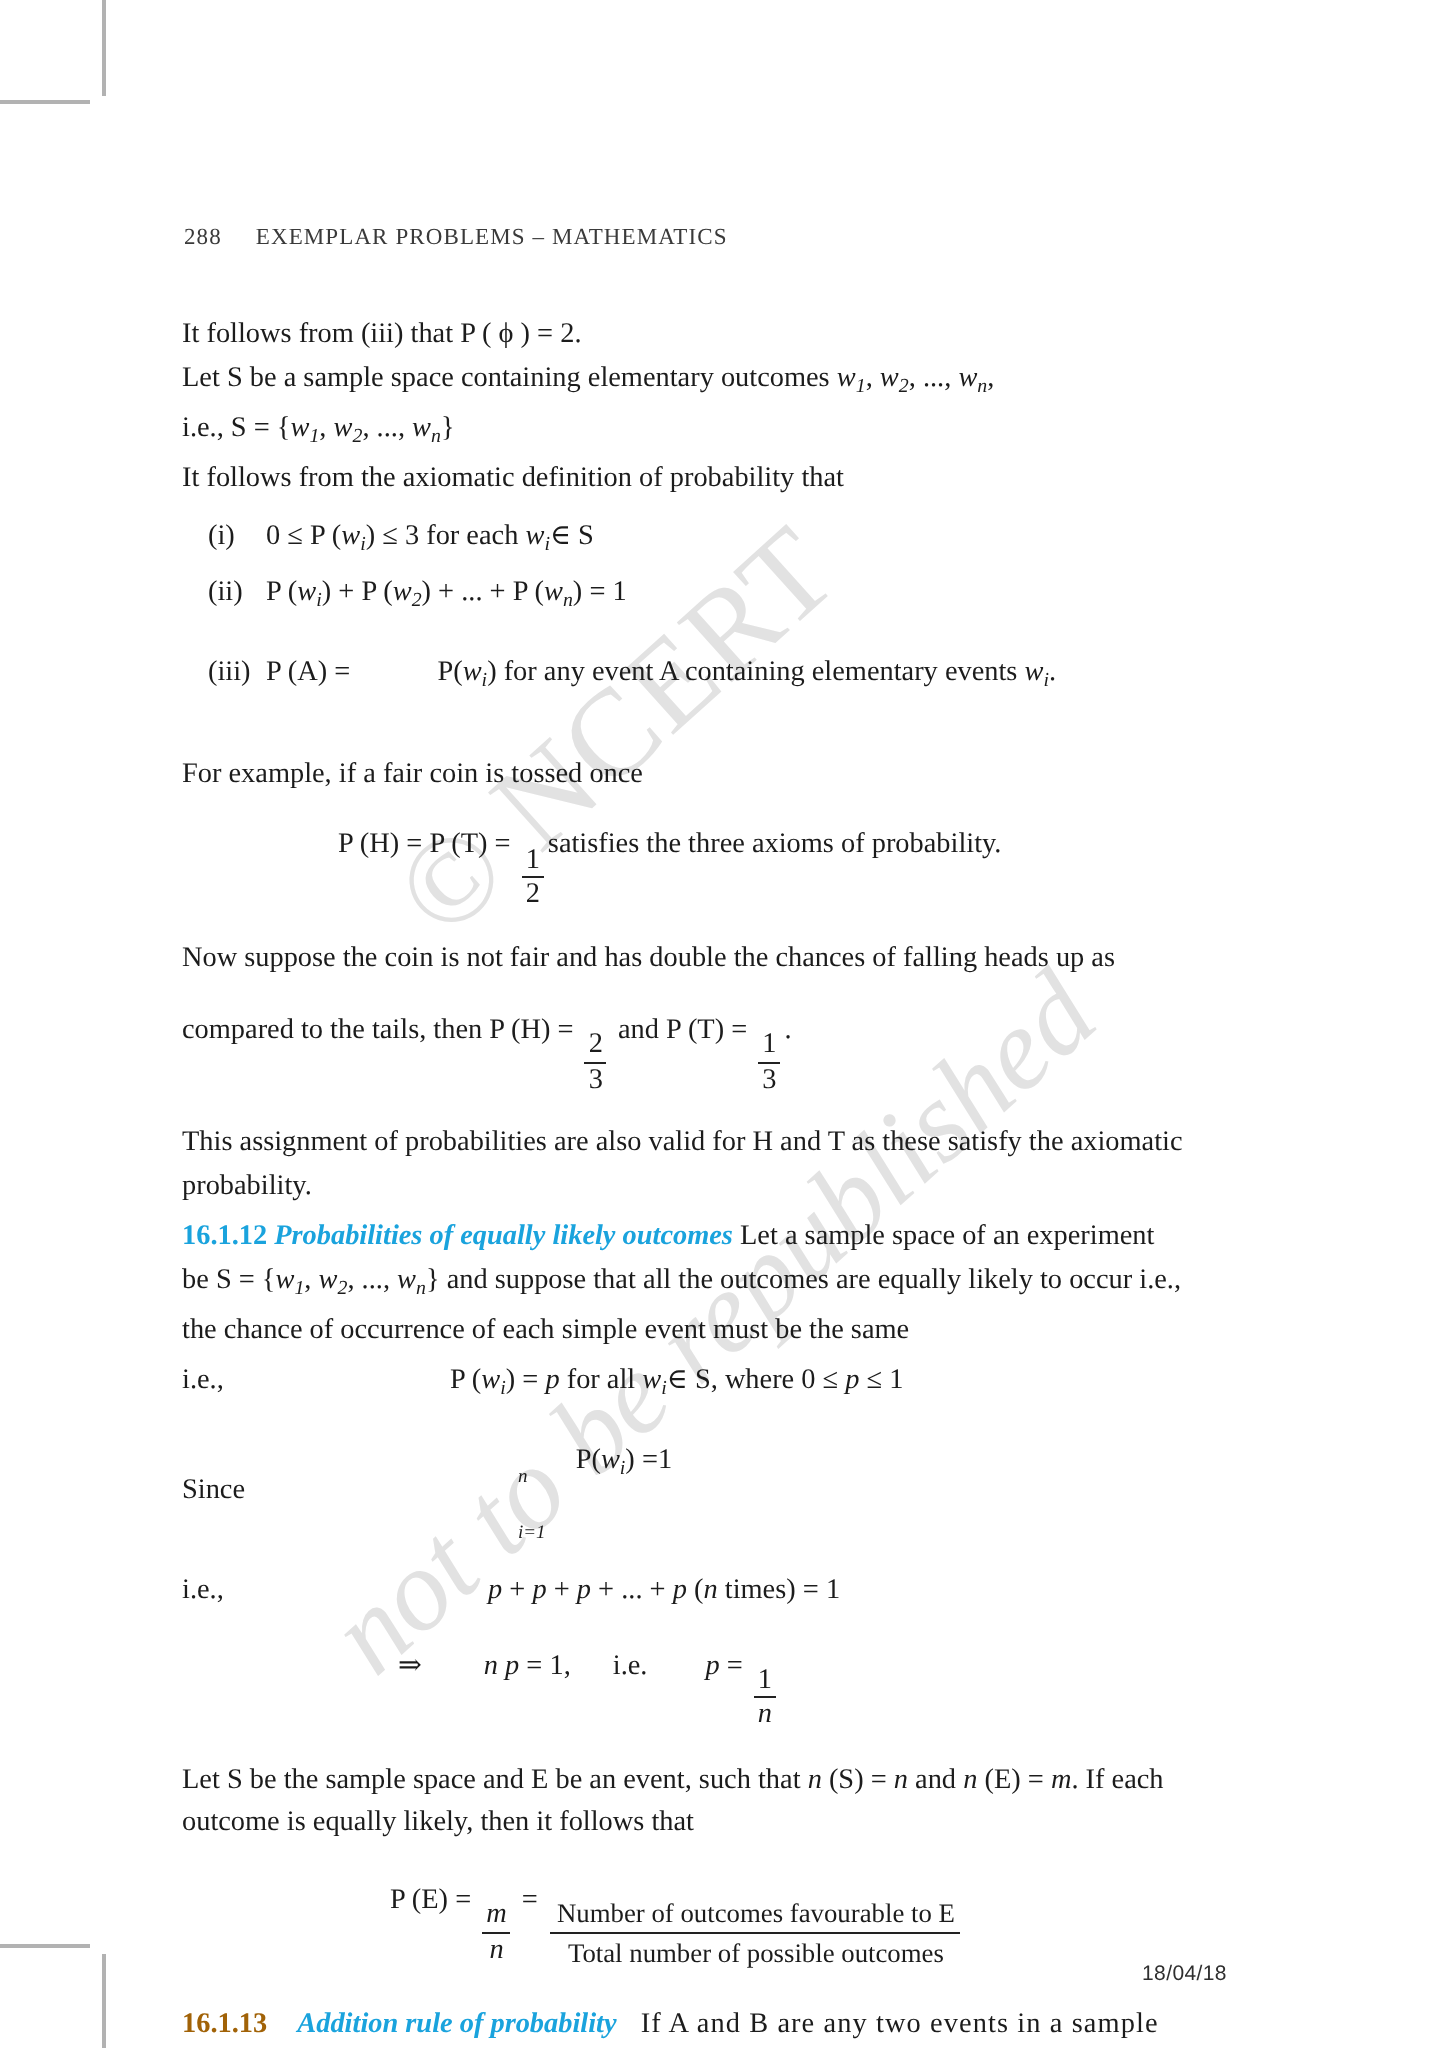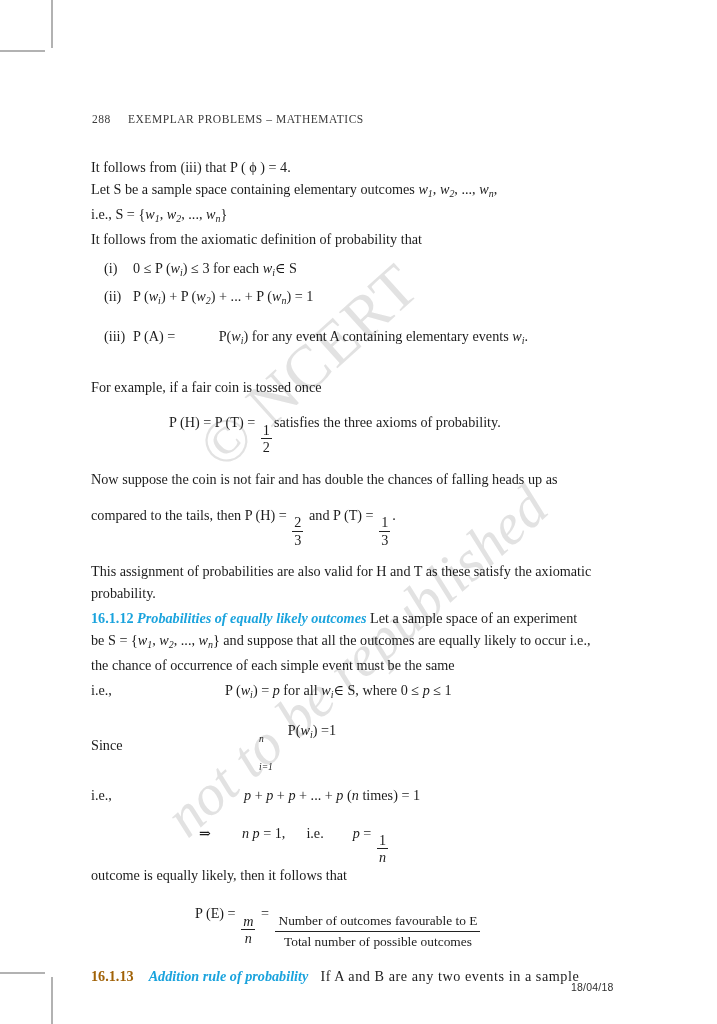--- a/index.html
+++ b/index.html
@@ -205,21 +205,21 @@
 </div>
 
 <div class="page">
 
   <div class="running-head">
     <span class="pg">288</span><span>EXEMPLAR PROBLEMS – MATHEMATICS</span>
   </div>
 
   <div class="body-col">
 
-    <div class="ln">It follows from (iii) that P ( ϕ ) = 4.</div>
+    <div class="ln">It follows from (iii) that P ( ϕ ) = 2.</div>
 
     <div class="ln">
       <span>Let S be a sample space containing elementary outcomes </span><i class="v">w</i><span class="sub">1</span><span>, </span><i class="v">w</i><span class="sub">2</span><span>, </span><span>...</span><span>, </span><i class="v">w</i><span class="sub-n">n</span><span>,</span>
     </div>
 
     <div class="ln">
       <span>i.e., S = {</span><i class="v">w</i><span class="sub">1</span><span>, </span><i class="v">w</i><span class="sub">2</span><span>, </span><span>...</span><span>, </span><i class="v">w</i><span class="sub-n">n</span><span>}</span>
     </div>
 
     <div class="ln">It follows from the axiomatic definition of probability that</div>
@@ -302,20 +302,23 @@
       <span style="padding-left:19px"><i class="v">p</i><span> + </span><i class="v">p</i><span> + </span><i class="v">p</i><span> + </span><span>...</span><span> + </span><i class="v">p</i><span> (</span><i class="v">n</i><span>&nbsp;</span><span>times</span><span>) = 1</span></span>
     </div>
 
     <div class="eq-line" style="margin-top:16px; padding-left:108px">
       <span>⇒</span><span style="display:inline-block;width:31px"></span><i class="v">n</i><span>&nbsp;</span><i class="v">p</i><span> = 1,</span><span style="display:inline-block;width:21px"></span><span>i.e.</span><span style="display:inline-block;width:29px"></span><i class="v">p</i><span> = </span><span class="frac">
           <span class="num">1</span>
           <span class="den" style="font-style:italic">n</span>
         </span>
     </div>
 
+    <div class="ln" style="margin-top:15px">
+      <span>Let S be the sample space and E be an event, such that </span><i class="v">n</i><span> (S) = </span><i class="v">n</i><span> and </span><i class="v">n</i><span> (E) = </span><i class="v">m</i><span>. If each</span>
+    </div>
     <div class="ln">outcome is equally likely, then it follows that</div>
 
     <div class="eq-line" style="margin-top:17px; padding-left:104px">
       <span>P (E) = </span><span class="frac">
           <span class="num" style="font-style:italic">m</span>
           <span class="den" style="font-style:italic">n</span>
         </span><span> = </span><span class="frac-txt">
           <span class="num">Number of  outcomes favourable to E</span>
           <span class="den">Total number of possible outcomes</span>
         </span>

